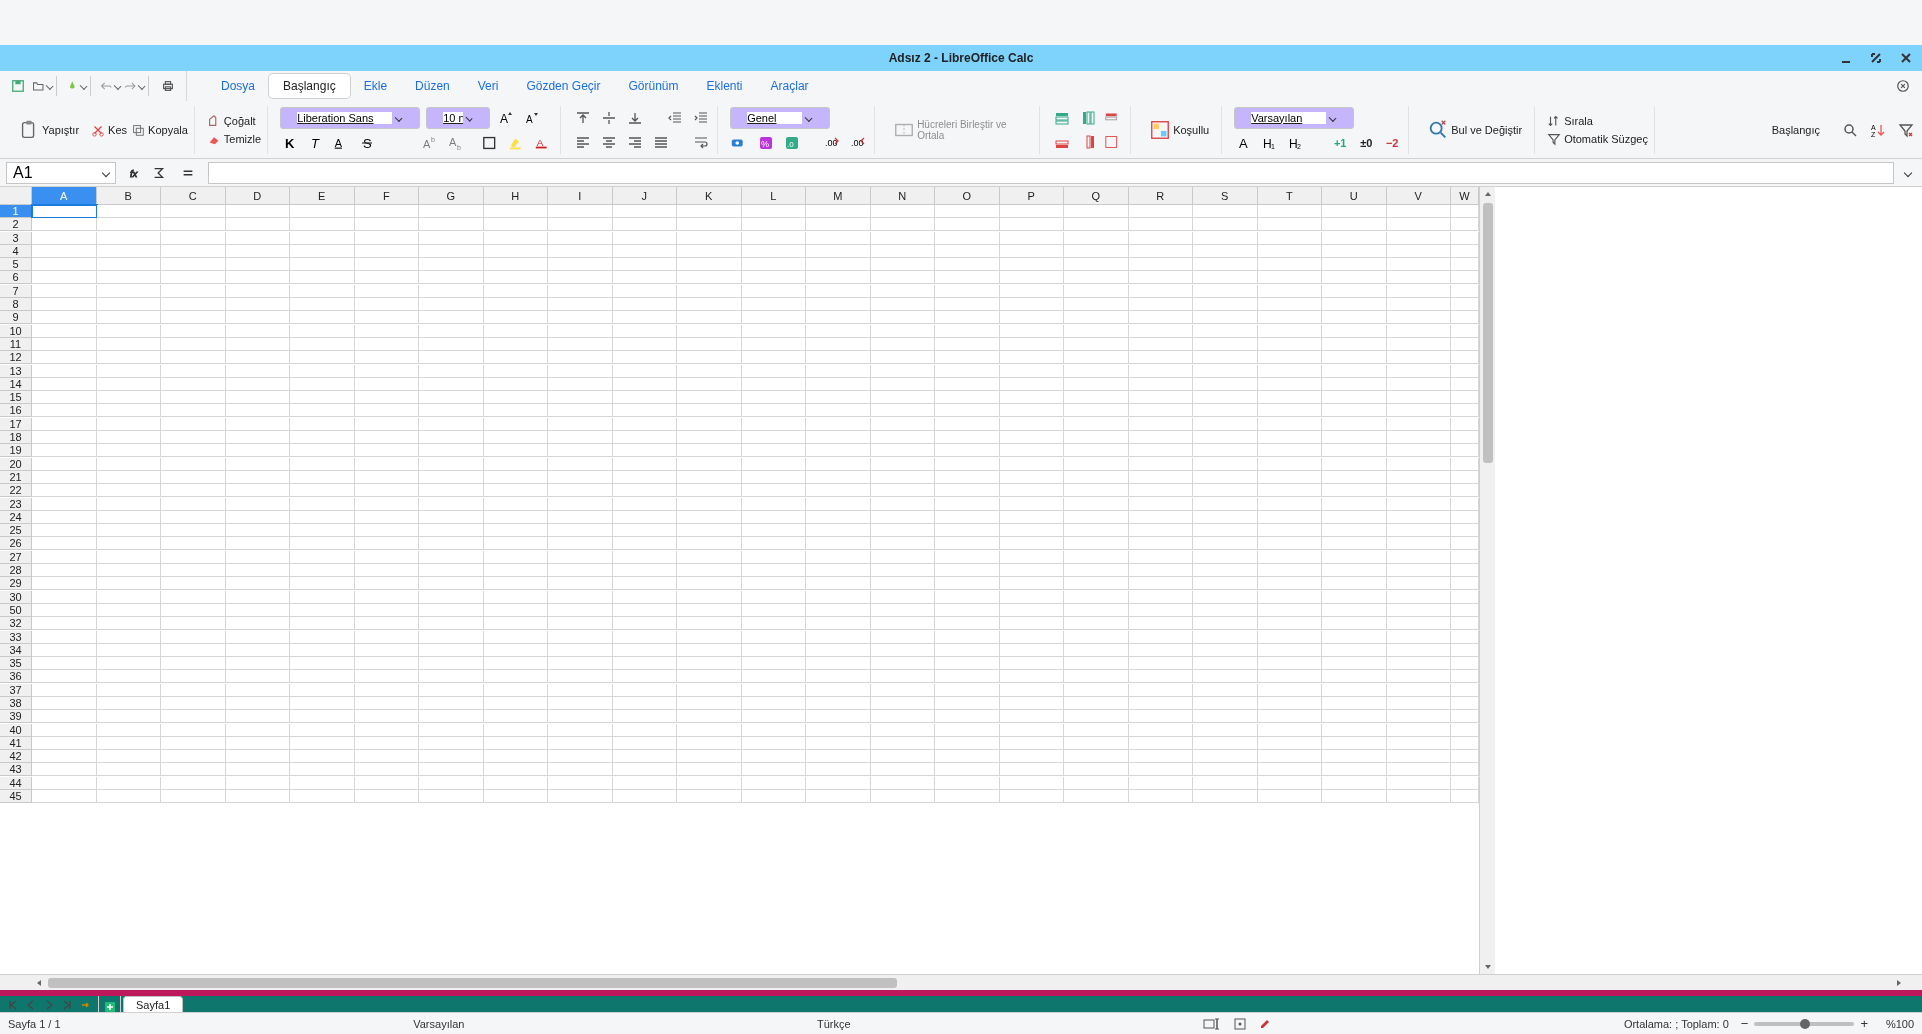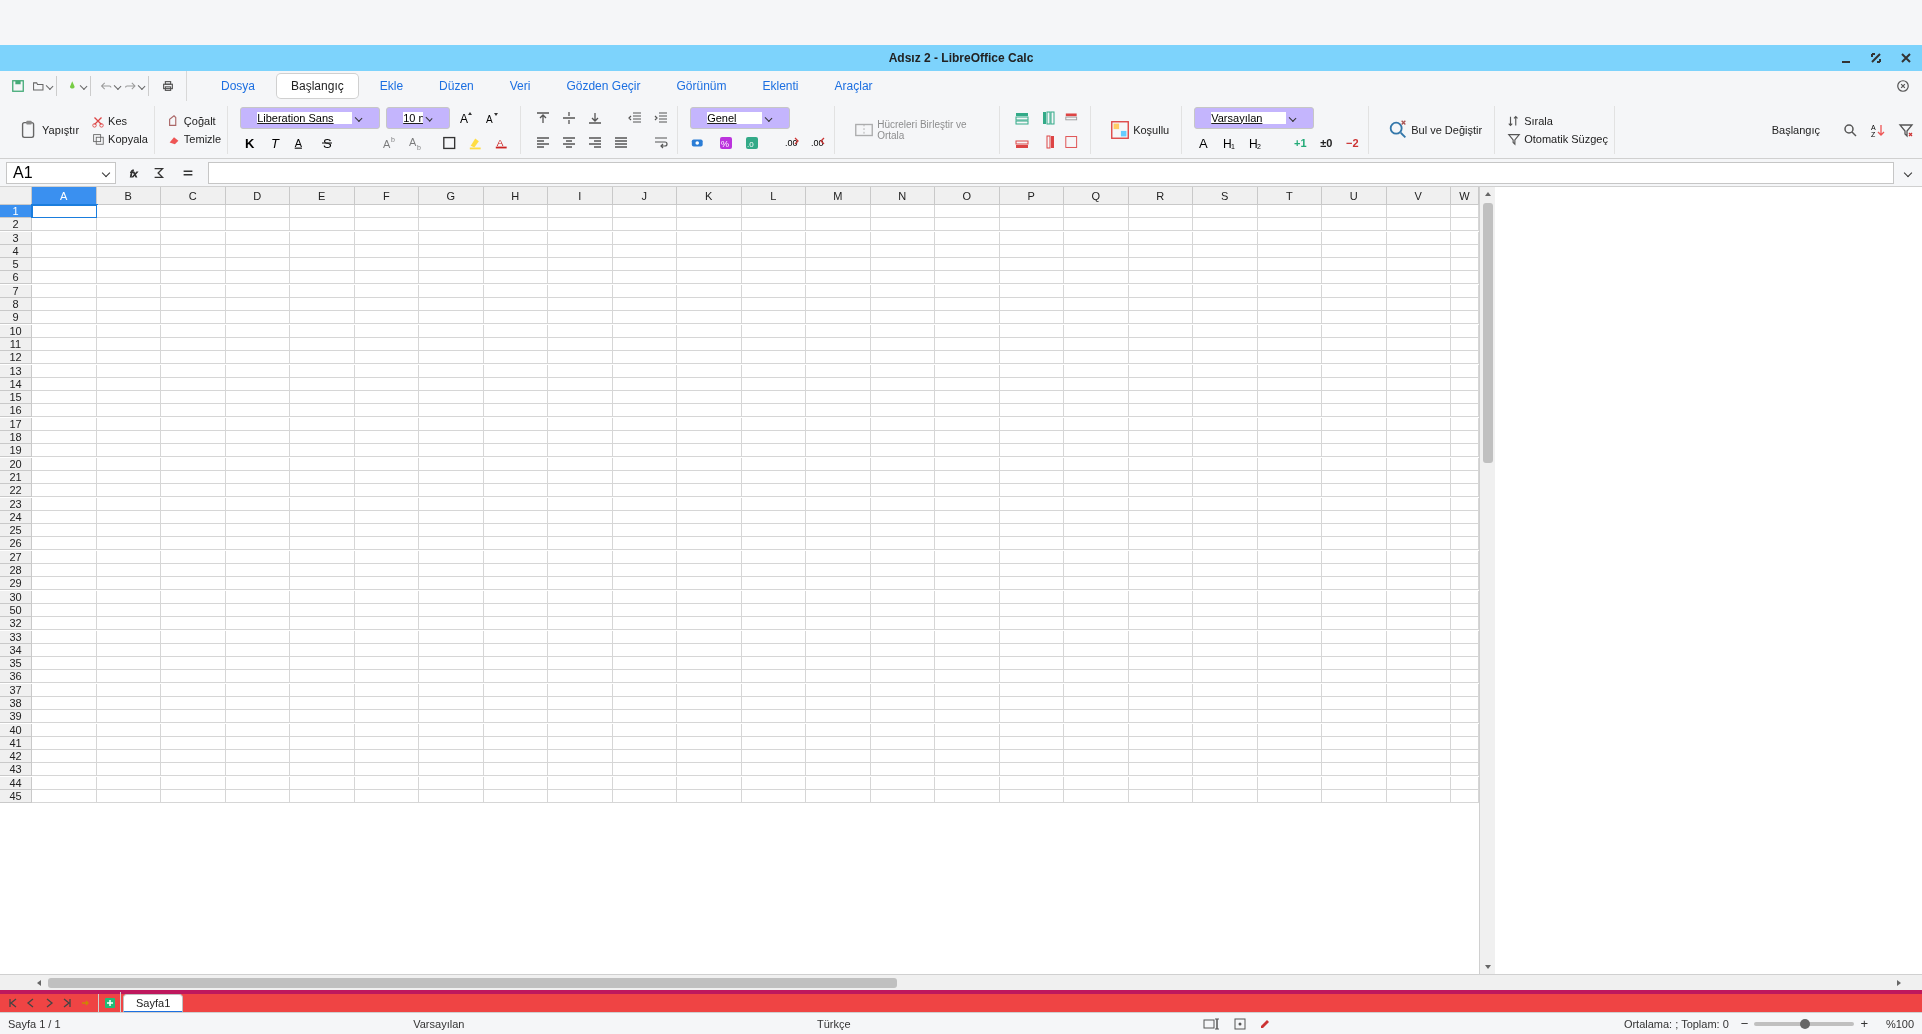--- a/index.html
+++ b/index.html
@@ -11,21 +11,21 @@
 .titlebar .winbtns { position: absolute; right: 6px; top: 0; display: flex; gap: 10px; align-items: center; height: 100%; }
 .winbtn { width: 20px; height: 20px; display: flex; align-items: center; justify-content: center; cursor: pointer; }
 .winbtn svg { width: 12px; height: 12px; stroke: #333; stroke-width: 2; fill: none; }
 
 
 .menubar-row { height: 30px; display: flex; align-items: center; position: relative; }
 .quick-icons { display: flex; align-items: center; gap: 4px; padding: 0 8px; border-right: 1px solid #d8d8d8; height: 100%; }
 .quick-icons .qi { width: 20px; height: 20px; display: flex; align-items: center; justify-content: center; cursor: pointer; }
 .quick-icons svg { width: 14px; height: 14px; }
 .quick-icons .qi .caret { width: 6px; height: 6px; border-left: 1px solid #666; border-bottom: 1px solid #666; transform: rotate(-45deg); margin-left: 2px; }
-.menubar { display: flex; align-items: center; gap: 8px; padding-left: 20px; }
+.menubar { display: flex; align-items: center; gap: 0; padding-left: 20px; }
 .menubar .menu { padding: 5px 14px; font-size: 12px; border-radius: 4px; color: #1c6fe1; cursor: pointer; }
 .menubar .menu.active { background: #fff; color: #222; box-shadow: 0 0 0 1px #d0d0d0; }
 .right-dock { position: absolute; right: 8px; top: 4px; width: 22px; height: 22px; display: flex; align-items: center; justify-content: center; cursor: pointer; }
 .right-dock svg { width: 14px; height: 14px; stroke:#555; fill:none; }
 
 
 .ribbon { height: 58px; display: flex; align-items: center; padding: 0 6px; gap: 6px; border-bottom: 1px solid #d0d0d0; position: relative; background:#f5f6f8;}
 .rgroup { display: flex; flex-direction: column; justify-content: center; gap: 4px; padding: 2px 6px; border-right: 1px solid #e2e2e2; height: 48px; }
 .rgroup:last-child { border-right: none; }
 .rgroup .row { display: flex; align-items: center; gap: 6px; white-space: nowrap; }
@@ -69,21 +69,21 @@
 .vscroll .track { flex: 1; display: flex; flex-direction: column; align-items: center; }
 .arr svg { width: 8px; height: 8px; }
 
 
 .hscrollrow { height: 16px; display: flex; background: #f0f0f0; border-top: 1px solid #d0d0d0; }
 .hscroll { display: flex; align-items: center; flex: 1; padding-right:16px; }
 .hscroll .track { flex: 1; height: 10px; position: relative; }
 .hscroll .thumb { height: 10px; background: #c0c0c0; border-radius: 3px; }
 
 
-.sheetbar { height: 22px; display: flex; align-items: center; background: #ef4444; border-top: 4px solid #be185d; }
+.sheetbar { height: 22px; display: flex; align-items: flex-start; background: #0f766e; border-top: 6px solid #be185d; }
 .sheetnav { display: flex; align-items: center; gap: 0; padding: 0 4px; border-right: 1px solid #d0d0d0; }
 .sheetnav .nb { width: 18px; height: 18px; display: flex; align-items: center; justify-content: center; cursor: pointer; }
 .sheetnav svg { width: 10px; height: 10px; stroke:#444; fill:none; }
 .addsheet { width: 22px; height: 22px; display: flex; align-items: center; justify-content: center; cursor: pointer; color: #1c6fe1; font-weight: bold; border-right:1px solid #d0d0d0;}
 .sheettab { padding: 2px 12px; background: #fff; border: 1px solid #c0c0c0; border-bottom: 2px solid #1c6fe1; border-top-left-radius: 4px; border-top-right-radius: 4px; font-size: 11px; cursor: pointer; margin-left:2px;}
 
 
 .statusbar { height: 22px; display: flex; align-items: center; background: #f5f6f8; border-top: 1px solid #d0d0d0; font-size: 11px; color: #333; padding: 0 8px; gap: 12px; }
 .statusbar .seg { display: flex; align-items: center; gap: 6px; }
 .statusbar .spacer { flex: 1; }
@@ -180,21 +180,21 @@
 <div class="ribbon">
   <div class="rgroup">
     <div class="row">
       <div class="ribbon-btn-large">
         <svg viewBox="0 0 24 24">
             <rect x="5" y="4" width="12" height="16" fill="none" stroke="#666" stroke-width="1.5" rx="2"></rect>
             <rect x="9" y="2" width="6" height="4" fill="#888" rx="1"></rect>
           </svg>
         <span>Yapıştır</span>
       </div>
-      <div style="display:flex;flex-direction:column;gap:4px;">
+      <div style="display:flex;flex-direction:row;gap:4px;">
         <div class="smallbtn">
             <svg viewBox="0 0 16 16">
               <path d="M4 4 L12 12 M12 4 L4 12" stroke="#d44" stroke-width="1.5" fill="none"></path>
               <circle cx="4" cy="13" r="2" fill="none" stroke="#d44"></circle>
               <circle cx="12" cy="13" r="2" fill="none" stroke="#d44"></circle>
             </svg>
             <span>Kes</span>
           </div>
         <div class="smallbtn">
             <svg viewBox="0 0 16 16">

